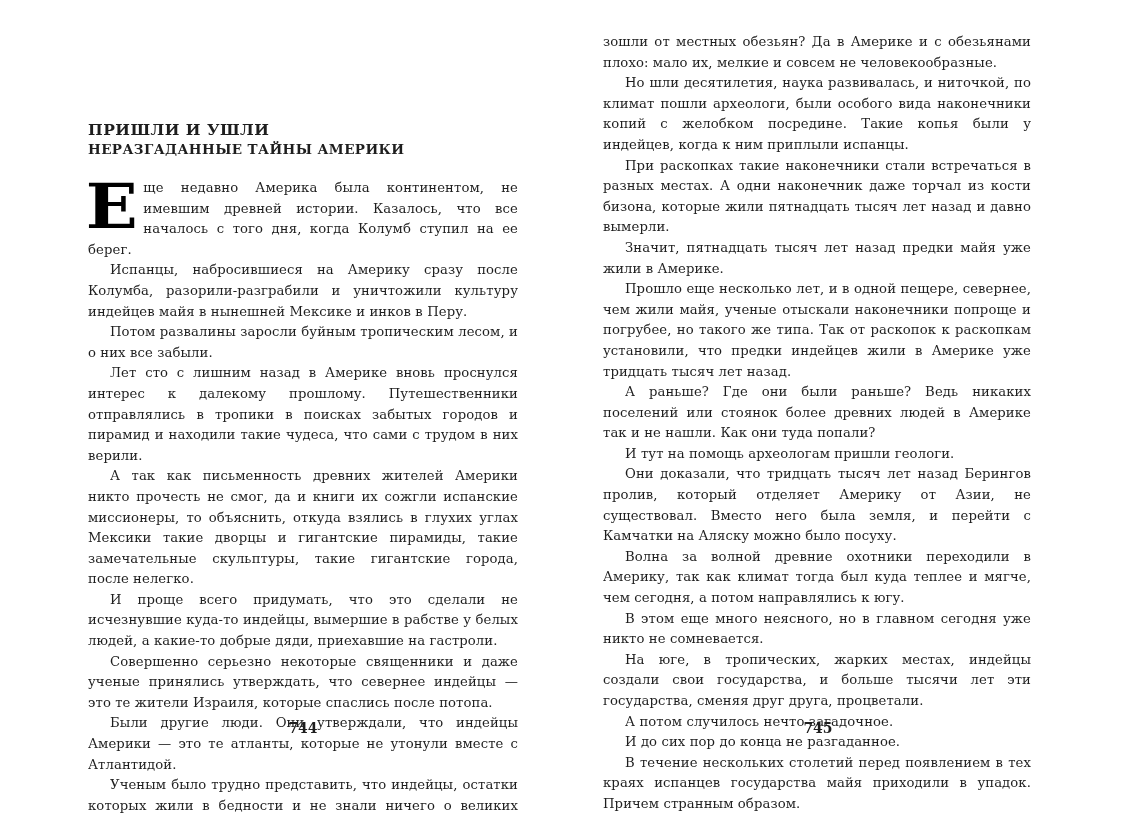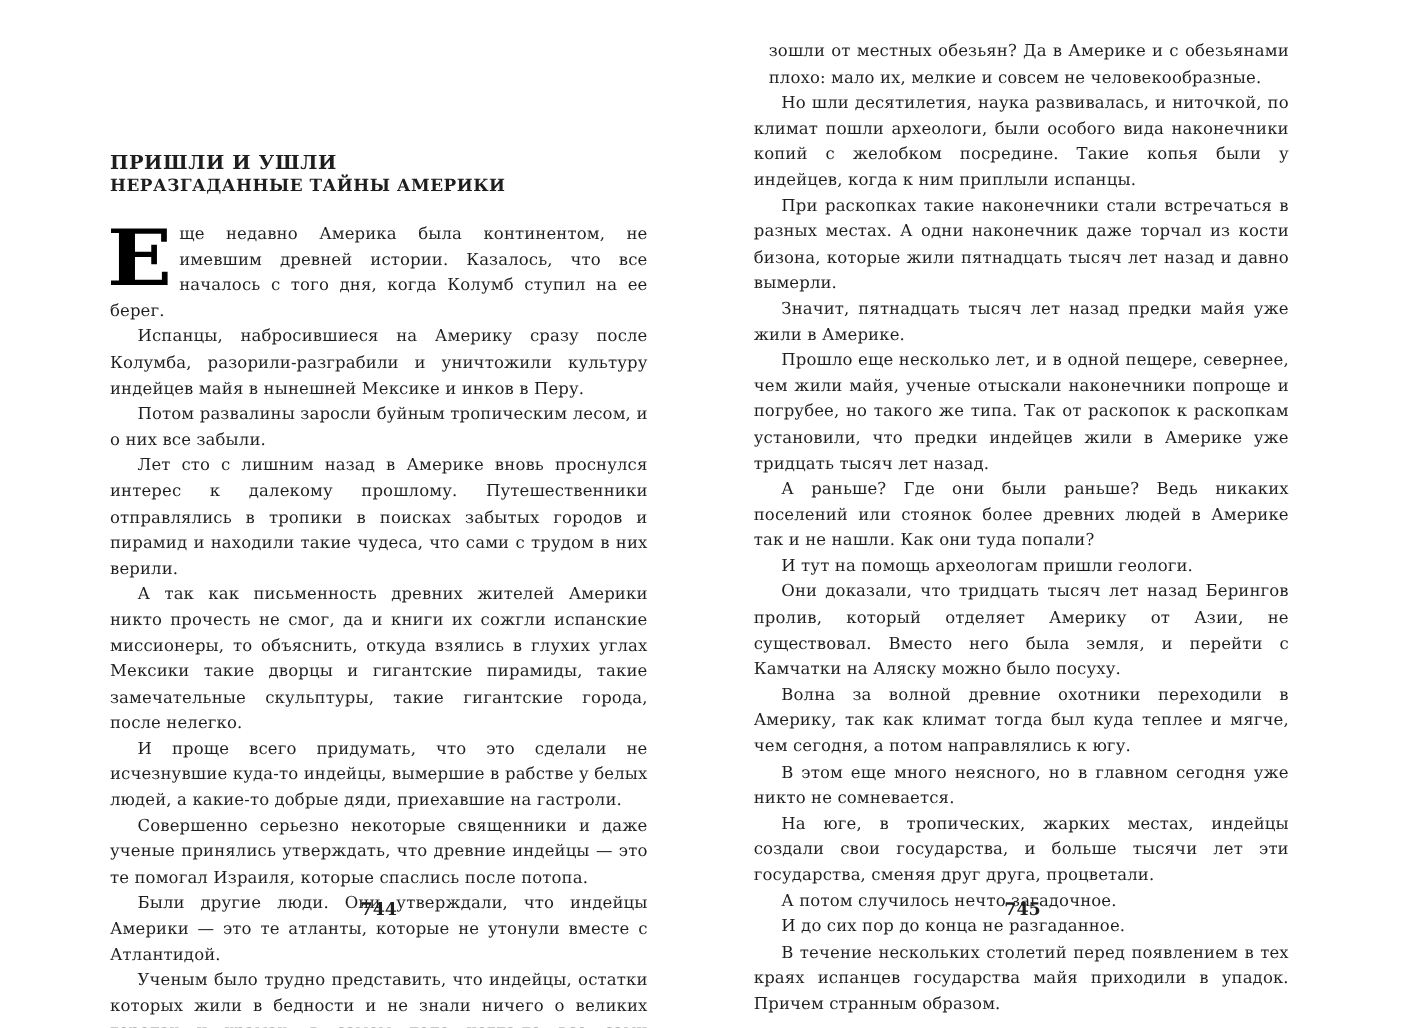--- a/index.html
+++ b/index.html
@@ -4,21 +4,21 @@
 <style>
   html, body { margin: 0; padding: 0; background: #ffffff; }
   body { width: 1134px; height: 822px; position: relative; overflow: hidden; font-family: "DejaVu Serif", "Liberation Serif", serif; color: #1e1e1e; }
   .page { position: absolute; top: 0; height: 822px; }
   #page-left { left: 0; width: 567px; }
   #page-right { left: 567px; width: 567px; }
   .col { position: absolute; font-size: 13.2px; line-height: 20.6px; text-align: justify; letter-spacing: 0.1px; }
   #page-left .col { left: 88px; width: 430px; top: 178px; }
   #page-right .col { left: 36px; width: 428px; top: 32px; }
   .p { margin: 0; text-indent: 22px; text-align: justify; }
-  .p.cont { text-indent: 0; margin-left: 12px; }
+  .p.cont { text-indent: 0; }
   .title-block { position: absolute; left: 88px; width: 430px; top: 120px; font-weight: bold; }
   .title-1 { font-size: 15.5px; line-height: 20px; letter-spacing: 0.5px; }
   .title-2 { font-size: 13.5px; line-height: 18px; letter-spacing: 0.4px; }
   .dropcap { float: left; font-family: "DejaVu Serif", serif; font-weight: bold; font-size: 62px; line-height: 54px; height: 58px; margin: 2px 8px 0 0; color: #000; transform: scaleX(1.1); }
   .first-par { text-indent: 0; }
   .pagenum { position: absolute; top: 720px; font-weight: bold; font-size: 14px; width: 60px; text-align: center; }
   #page-left .pagenum { left: 273px; }
   #page-right .pagenum { left: 221px; }
 </style>
 </head>
@@ -29,21 +29,21 @@
     <div class="title-1">ПРИШЛИ И УШЛИ</div>
     <div class="title-2">НЕРАЗГАДАННЫЕ ТАЙНЫ АМЕРИКИ</div>
   </div>
   <div class="col">
     <p class="p first-par"><span class="dropcap">Е</span><span>ще недавно Америка была континентом, не имевшим древней истории. Казалось, что все началось с того дня, когда Колумб ступил на ее берег.</span></p>
     <p class="p">Испанцы, набросившиеся на Америку сразу после Колумба, разорили-разграбили и уничтожили культуру индейцев майя в нынешней Мексике и инков в Перу.</p>
     <p class="p">Потом развалины заросли буйным тропическим лесом, и о них все забыли.</p>
     <p class="p">Лет сто с лишним назад в Америке вновь проснулся интерес к далекому прошлому. Путешественники отправлялись в тропики в поисках забытых городов и пирамид и находили такие чудеса, что сами с трудом в них верили.</p>
     <p class="p">А так как письменность древних жителей Америки никто прочесть не смог, да и книги их сожгли испанские миссионеры, то объяснить, откуда взялись в глухих углах Мексики такие дворцы и гигантские пирамиды, такие замечательные скульптуры, такие гигантские города, после нелегко.</p>
     <p class="p">И проще всего придумать, что это сделали не исчезнувшие куда-то индейцы, вымершие в рабстве у белых людей, а какие-то добрые дяди, приехавшие на гастроли.</p>
-    <p class="p">Совершенно серьезно некоторые священники и даже ученые принялись утверждать, что древние индейцы — это те помогал Израиля, которые спаслись после потопа.</p>
+    <p class="p">Совершенно серьезно некоторые священники и даже ученые принялись утверждать, что севернее индейцы — это те жители Израиля, которые спаслись после потопа.</p>
     <p class="p">Были другие люди. Они утверждали, что индейцы Америки — это те атланты, которые не утонули вместе с Атлантидой.</p>
     <p class="p">Ученым было трудно представить, что индейцы, остатки которых жили в бедности и не знали ничего о великих городах и храмах, в самом деле когда-то все сами построили и никто им не помогал.</p>
 
   </div>
   <div class="pagenum">744</div>
 </div>
 
 <div class="page" id="page-right">
   <div class="col">
     <p class="p cont">зошли от местных обезьян? Да в Америке и с обезьянами плохо: мало их, мелкие и совсем не человекообразные.</p>

